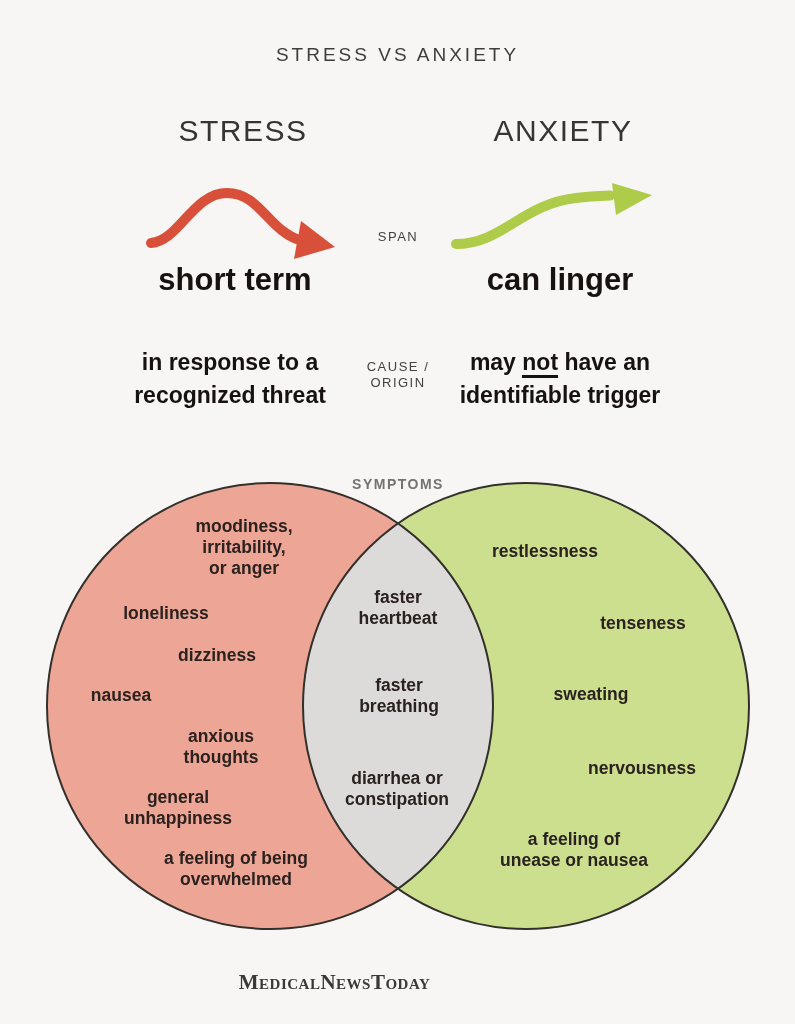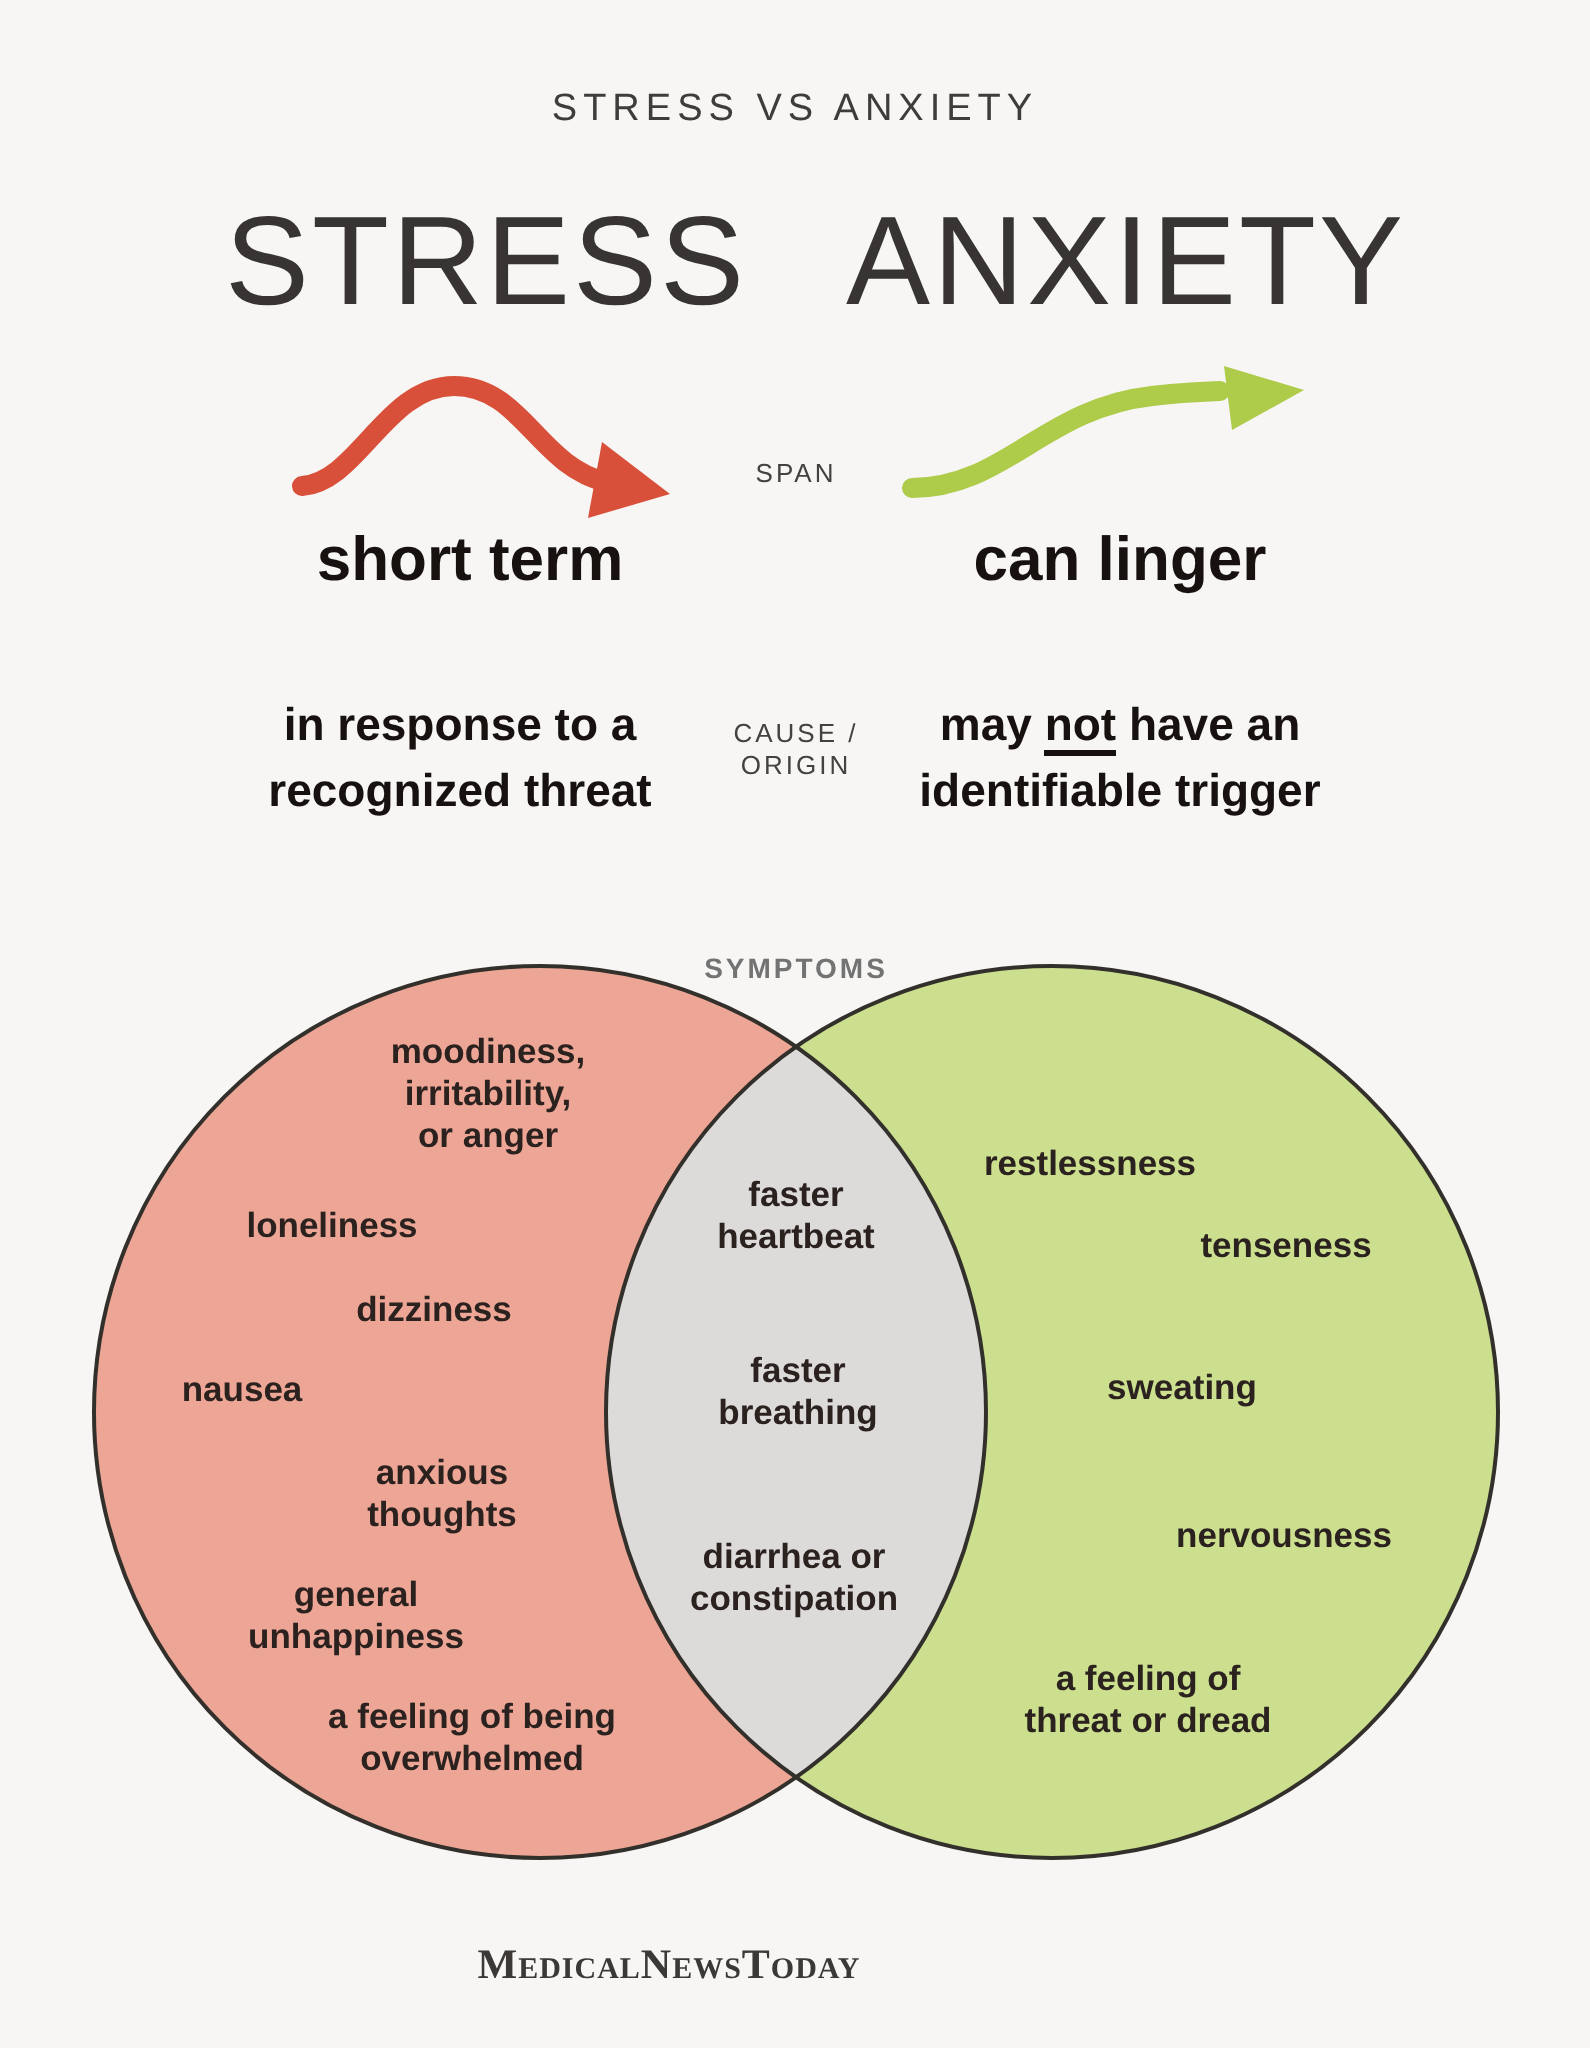--- a/index.html
+++ b/index.html
@@ -11,21 +11,21 @@
   }
   .canvas{position:absolute;inset:0;width:795px;height:1024px;border-radius:14px;}
 
   .kicker{
     position:absolute;top:44px;left:0;width:795px;
     text-align:center;font-size:19px;letter-spacing:3px;
     color:#403c3b;font-weight:400;
   }
   .big-head{
     position:absolute;top:103px;
-    font-size:63px;font-weight:300;letter-spacing:1.5px;
+    font-size:30px;font-weight:300;letter-spacing:1.5px;
     color:#373433;text-align:center;line-height:56px;
   }
   .big-head.left{left:48px;width:390px;}
   .big-head.right{left:398px;width:330px;}
 
   .axis-label{
     position:absolute;text-align:center;
     font-size:13px;letter-spacing:1.5px;color:#454140;
     font-weight:500;line-height:16px;white-space:pre-line;
   }
@@ -132,22 +132,22 @@
   <div class="sym" style="left:178px;top:808px;">general
 unhappiness</div>
 
   <div class="sym" style="left:398px;top:608px;">faster
 heartbeat</div>
   <div class="sym" style="left:399px;top:696px;">faster
 breathing</div>
   <div class="sym" style="left:397px;top:789px;">diarrhea or
 constipation</div>
 
-  <div class="sym" style="left:545px;top:582px;">restlessness</div>
+  <div class="sym" style="left:545px;top:551px;">restlessness</div>
   <div class="sym" style="left:643px;top:623px;">tenseness</div>
   <div class="sym" style="left:591px;top:694px;">sweating</div>
   <div class="sym" style="left:642px;top:768px;">nervousness</div>
   <div class="sym" style="left:574px;top:850px;">a feeling of
-threat or dread</div>
+unease or nausea</div>
 
   <div class="footer-brand">MedicalNewsToday</div>
 
 </div>
 
 </body></html>

